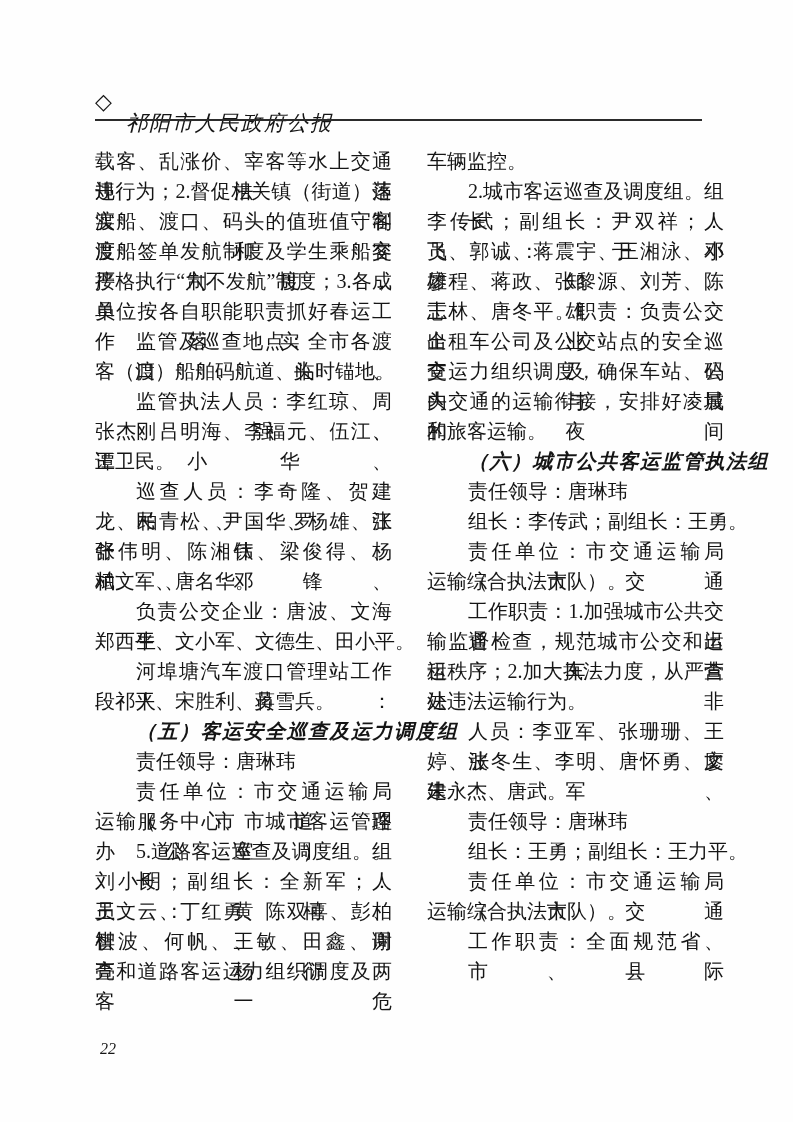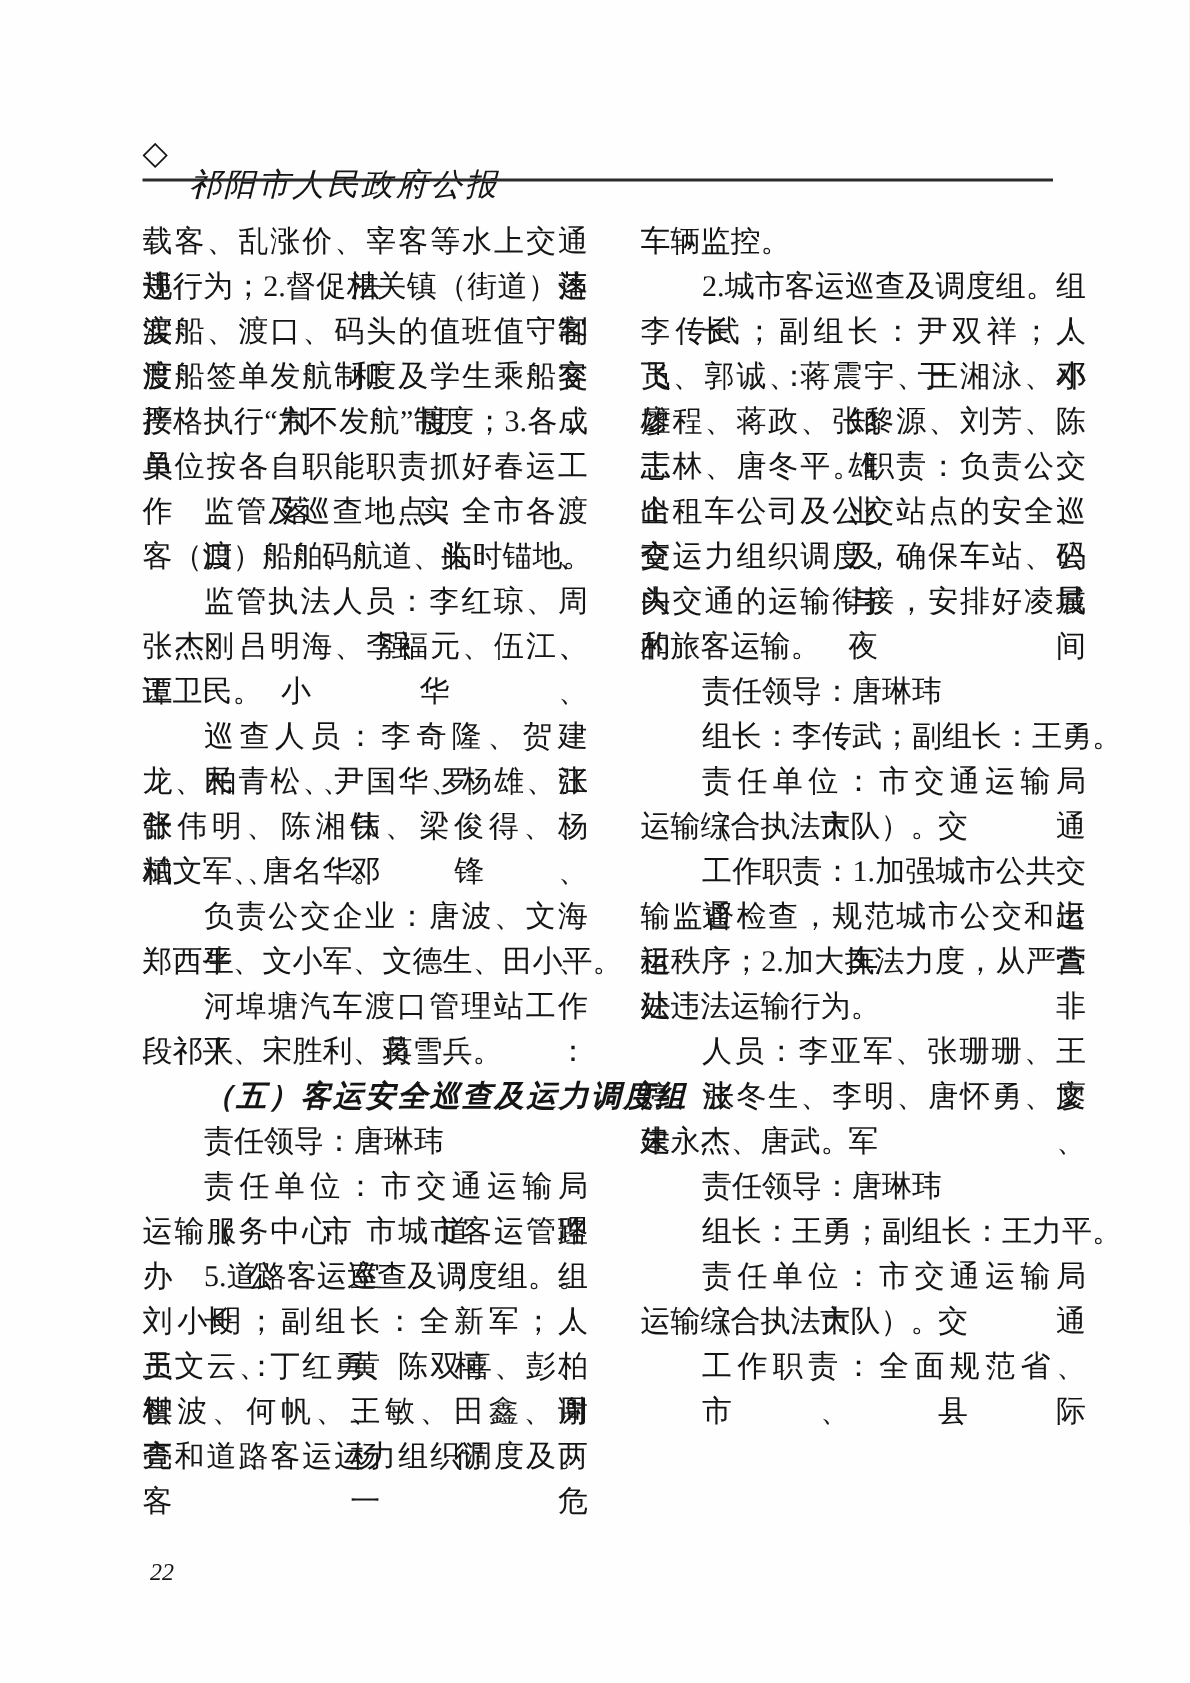--- a/index.html
+++ b/index.html
@@ -138,20 +138,21 @@
       <div class="line">车辆监控。</div>
       <div class="line justify indent">2.城市客运巡查及调度组。组长：</div>
       <div class="line justify">李传武；副组长：尹双祥；人员：于小</div>
       <div class="line justify">飞、郭诚、蒋震宇、王湘泳、邓雄知、</div>
       <div class="line justify">廖程、蒋政、张黎源、刘芳、陈志雄、</div>
       <div class="line justify">王林、唐冬平。职责：负责公交企业、</div>
       <div class="line justify">出租车公司及公交站点的安全巡查及公</div>
       <div class="line justify">交运力组织调度，确保车站、码头与城</div>
       <div class="line justify">内交通的运输衔接，安排好凌晨和夜间</div>
       <div class="line">的旅客运输。</div>
+      <div class="line indent heading">（六）城市公共客运监管执法组</div>
       <div class="line indent">责任领导：唐琳玮</div>
       <div class="line indent">组长：李传武；副组长：王勇。</div>
       <div class="line justify indent">责任单位：市交通运输局（市交通</div>
       <div class="line">运输综合执法大队）。</div>
       <div class="line justify indent">工作职责：1.加强城市公共交通运</div>
       <div class="line justify">输监督检查，规范城市公交和出租车营</div>
       <div class="line justify">运秩序；2.加大执法力度，从严查处非</div>
       <div class="line">法违法运输行为。</div>
       <div class="line justify indent">人员：李亚军、张珊珊、王波、文</div>
       <div class="line justify">婷、张冬生、李明、唐怀勇、廖建军、</div>

